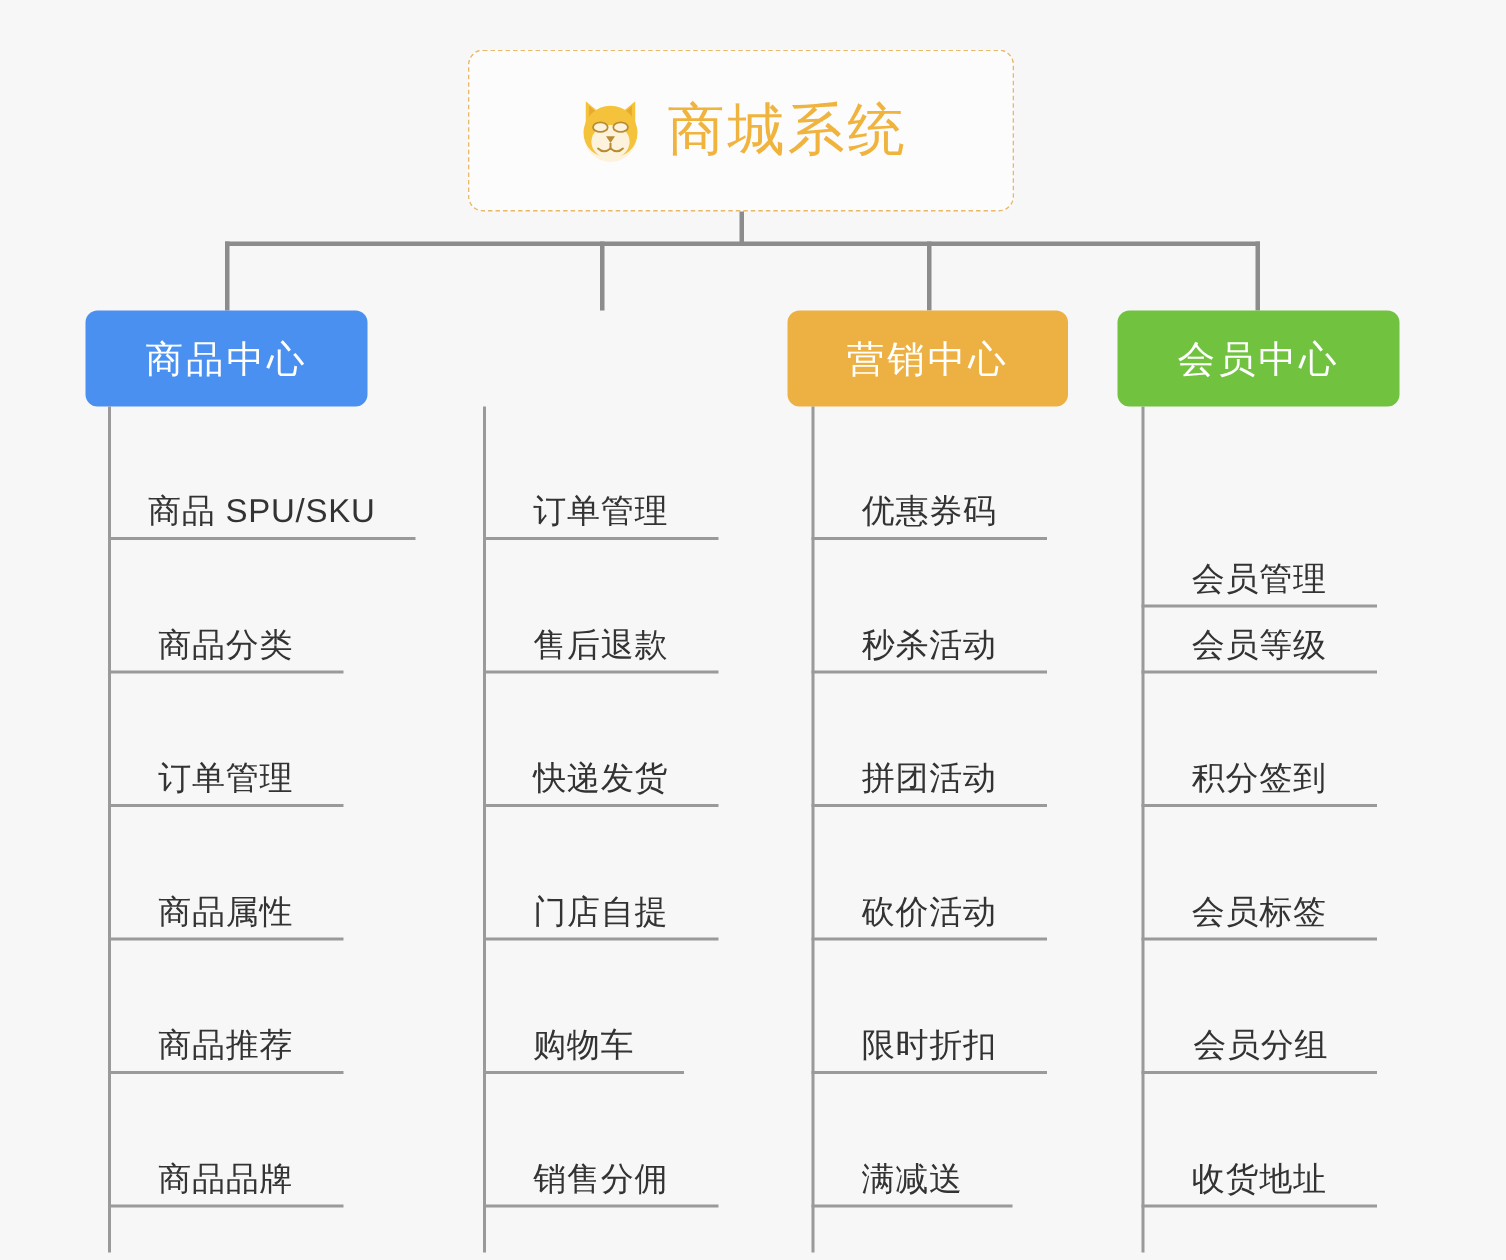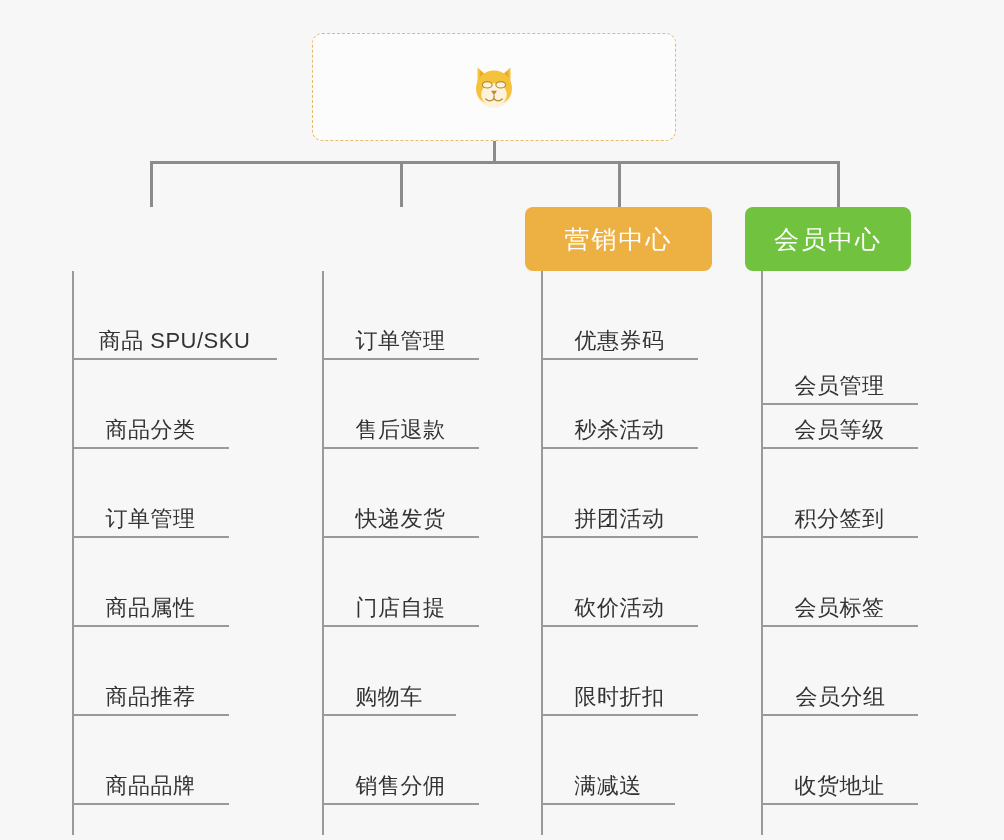--- a/index.html
+++ b/index.html
@@ -123,35 +123,39 @@
       <ellipse cx="32" cy="42" rx="17" ry="15" fill="#fdf3dc"></ellipse>
       <ellipse cx="23" cy="29" rx="6.5" ry="4.3" fill="#fdf3dc"></ellipse>
       <ellipse cx="41" cy="29" rx="6.5" ry="4.3" fill="#fdf3dc"></ellipse>
       <ellipse cx="23" cy="29" rx="6.5" ry="4.3" fill="none" stroke="#b98b33" stroke-width="1.6"></ellipse>
       <ellipse cx="41" cy="29" rx="6.5" ry="4.3" fill="none" stroke="#b98b33" stroke-width="1.6"></ellipse>
       <path d="M28 37 L36 37 L32 43 Z" fill="#b98b33"></path>
       <path d="M32 43 L32 48" stroke="#b98b33" stroke-width="1.8" fill="none"></path>
       <path d="M32 48 q-6 5 -11 0" stroke="#b98b33" stroke-width="1.8" fill="none" stroke-linecap="round"></path>
       <path d="M32 48 q6 5 11 0" stroke="#b98b33" stroke-width="1.8" fill="none" stroke-linecap="round"></path>
     </svg>
+    <span class="root-label">商城系统</span>
   </div>
 
   <div class="line v-line" style="left:493px; top:141px; height:22px;"></div>
 
   <div class="line h-line" style="left:150px; top:161px; width:690px;"></div>
 
   <div class="line v-line" style="left:150px; top:161px; height:46px;"></div>
   <div class="line v-line" style="left:400px; top:161px; height:46px;"></div>
   <div class="line v-line" style="left:618px; top:161px; height:46px;"></div>
   <div class="line v-line" style="left:837px; top:161px; height:46px;"></div>
 
+  <div class="cat-header" style="left: 57px; width: 188px; background: rgb(74, 144, 240);">
+    <span>商品中心</span>
+  </div>
   <div class="cat-header" style="left: 525px; width: 187px; background: rgb(237, 177, 67);">
     <span>营销中心</span>
   </div>
-  <div class="cat-header" style="left: 745px; width: 166px; background: rgb(112, 194, 63);">
+  <div class="cat-header" style="left: 745px; width: 188px; background: rgb(112, 194, 63);">
     <span>会员中心</span>
   </div>
 
   <div class="branch" style="left:72px;">
     <div class="trunk" style="height:564px;"></div>
     <div class="leaf" style="top:0px;   width:205px;">
         <span class="leaf-label">商品 SPU/SKU</span>
       </div>
     <div class="leaf" style="top:89px;  width:157px;">
         <span class="leaf-label">商品分类</span>

